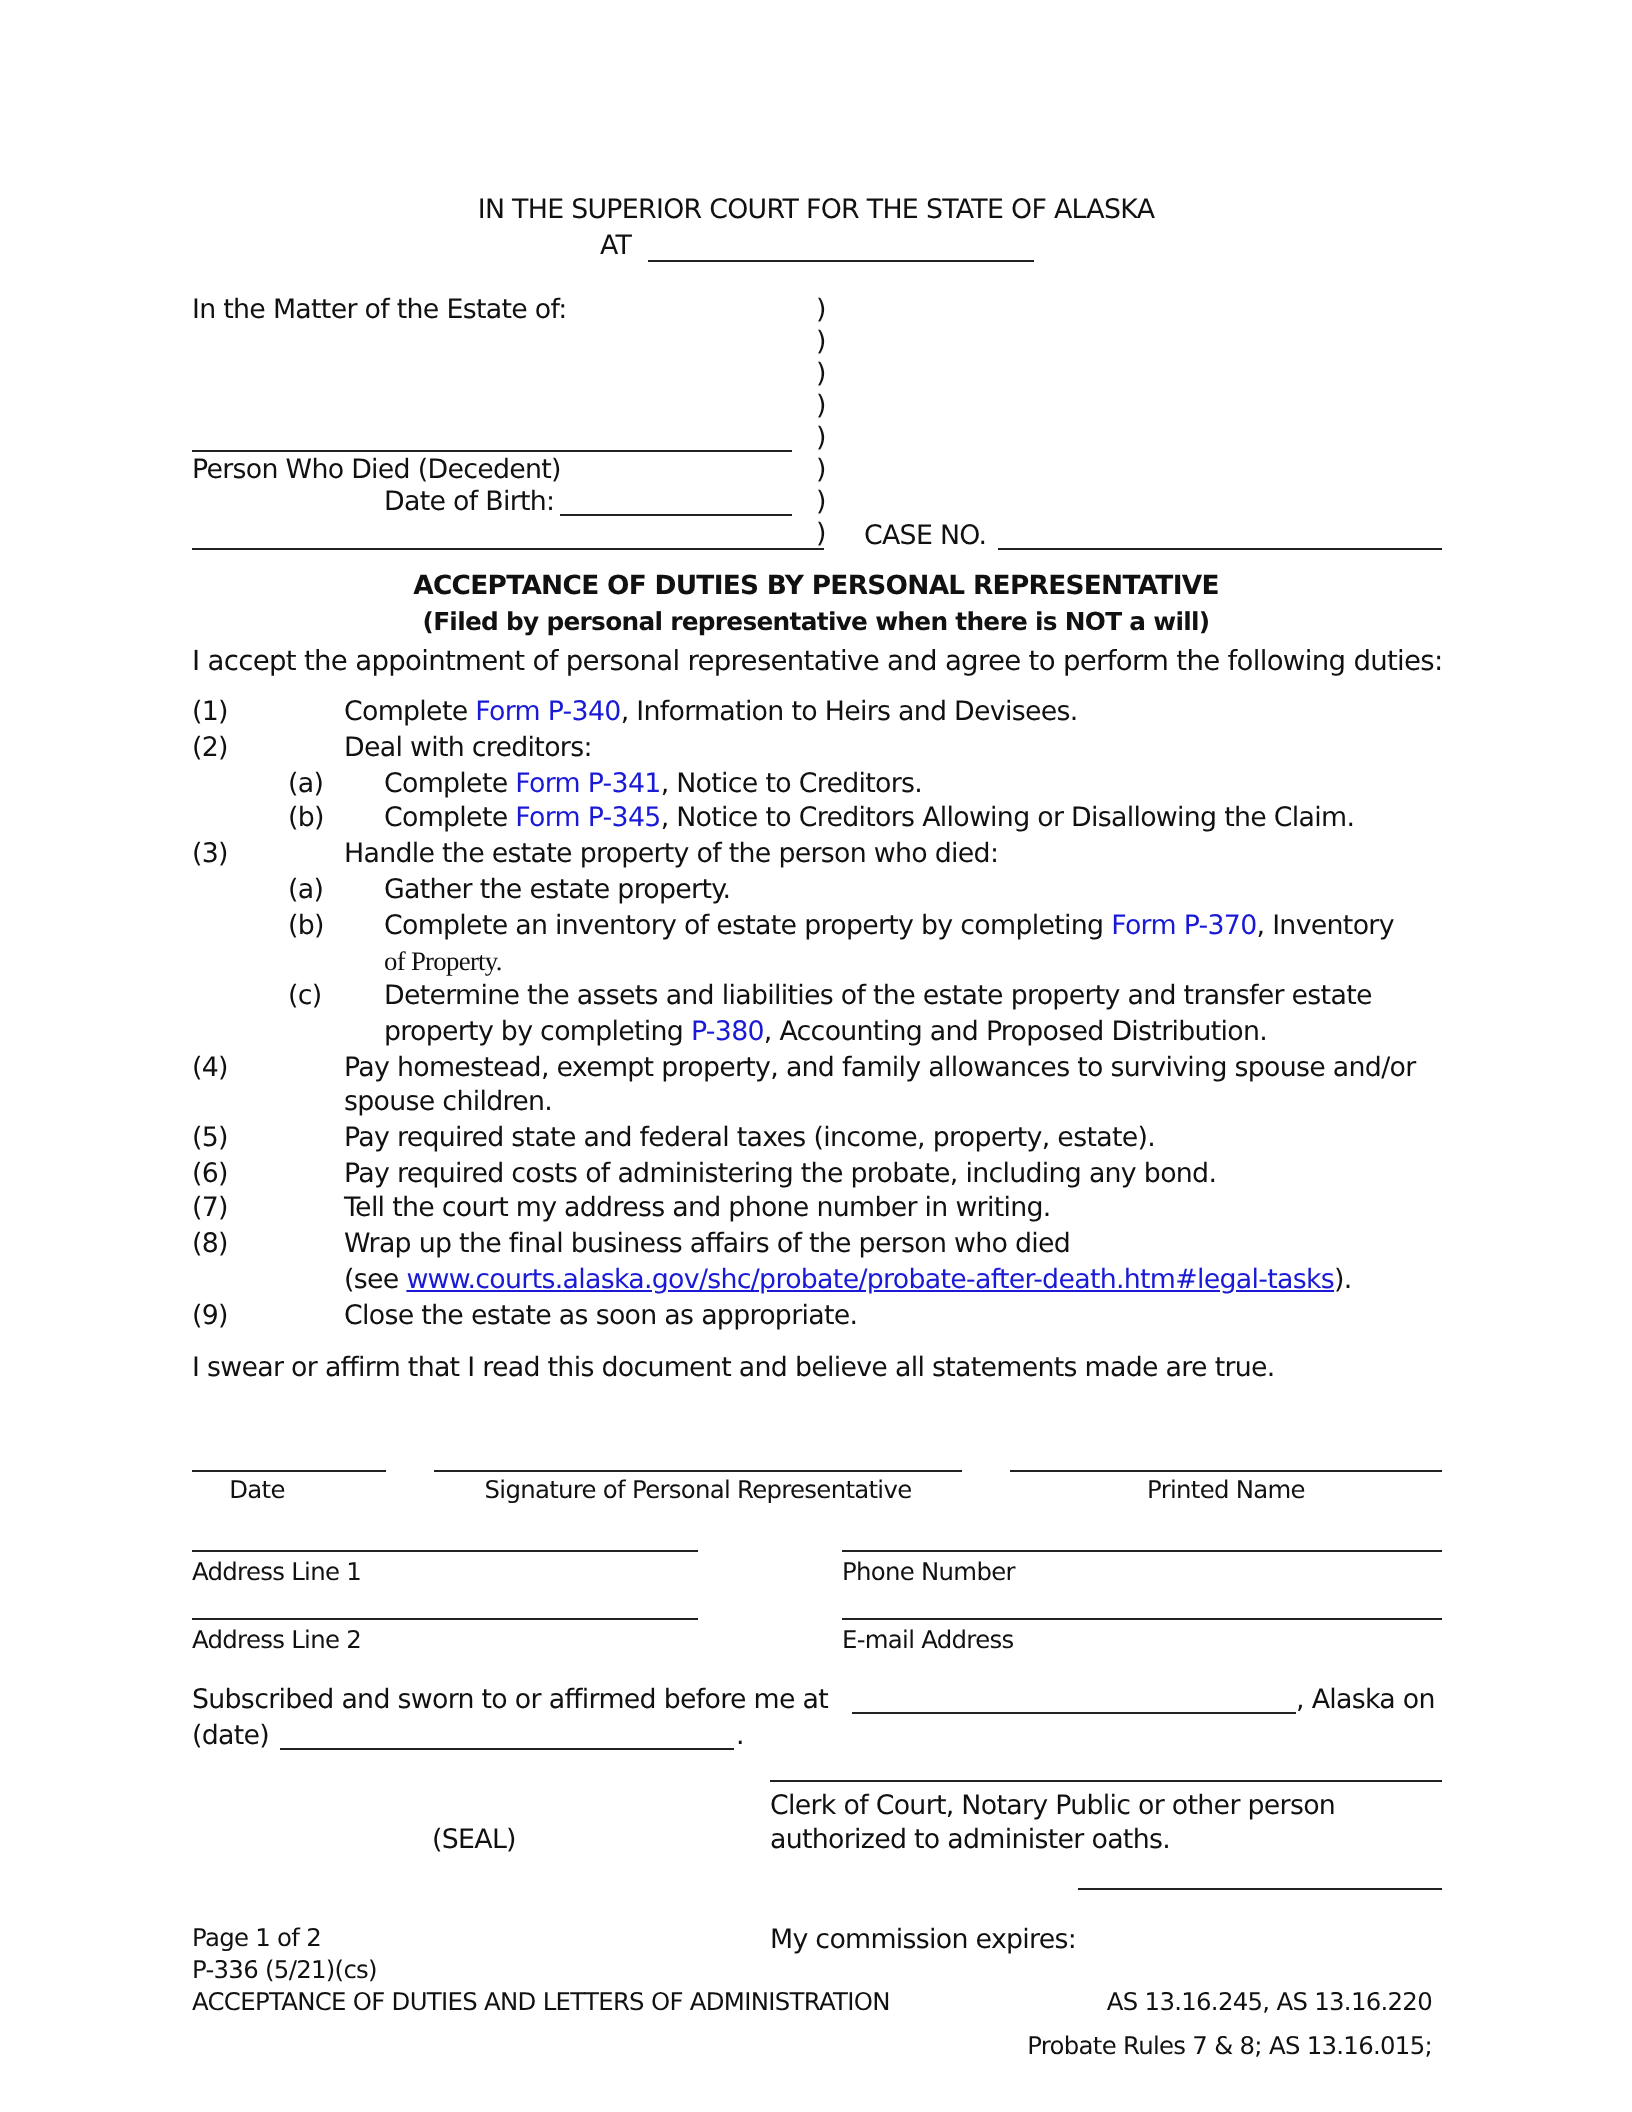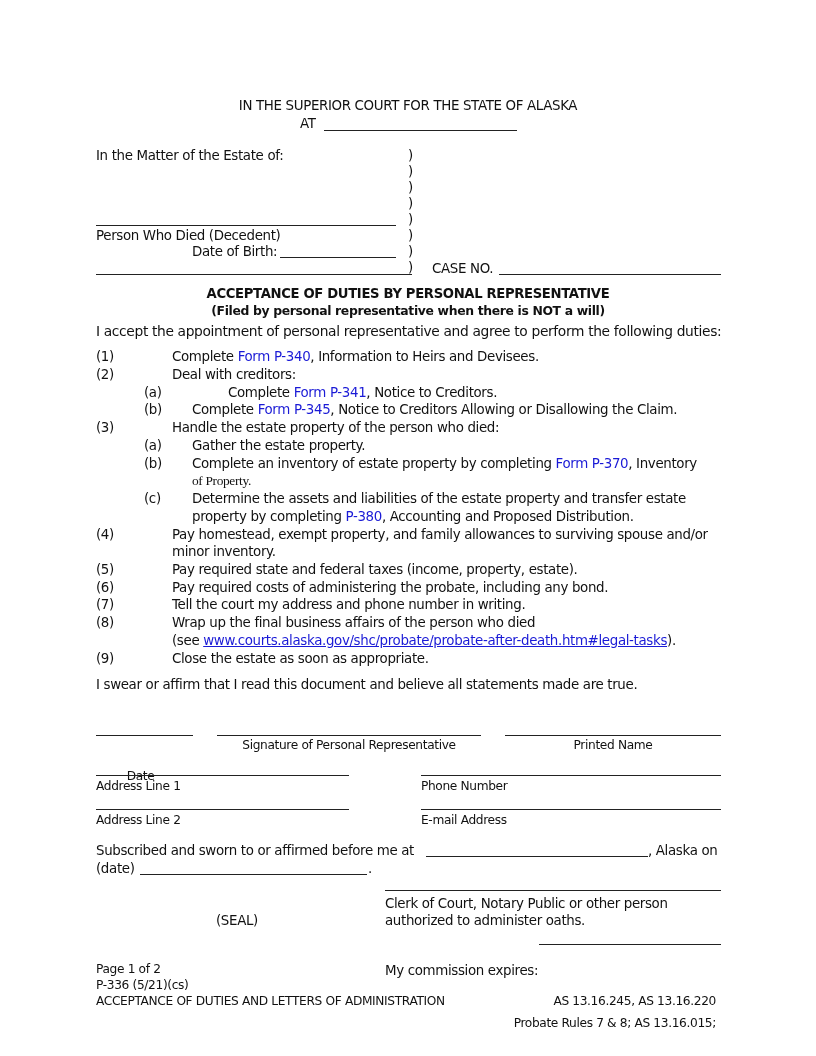--- a/index.html
+++ b/index.html
@@ -46,38 +46,38 @@
 
 <div class="abs" style="left:96px;top:323px;font-size:13.8px;">I accept the appointment of personal representative and agree to perform the following duties:</div>
 
 <div>
   <div class="num abs" style="top:348px;">(1)</div>
   <div class="txt abs" style="top:348px;"><span>Complete </span><span class="link">Form P-340</span><span>, Information to Heirs and Devisees.</span></div>
 
   <div class="num abs" style="top:366px;">(2)</div>
   <div class="txt abs" style="top:366px;">Deal with creditors:</div>
   <div class="sub abs" style="top:384px;">(a)</div>
-  <div class="subtxt abs" style="top:384px;margin-left:36px;"><span>Complete </span><span class="link">Form P-341</span><span>, Notice to Creditors.</span></div>
+  <div class="subtxt abs" style="top:384px;"><span>Complete </span><span class="link">Form P-341</span><span>, Notice to Creditors.</span></div>
   <div class="sub abs" style="top:401px;">(b)</div>
   <div class="subtxt abs" style="top:401px;"><span>Complete </span><span class="link">Form P-345</span><span>, Notice to Creditors Allowing or Disallowing the Claim.</span></div>
 
   <div class="num abs" style="top:419px;">(3)</div>
   <div class="txt abs" style="top:419px;">Handle the estate property of the person who died:</div>
   <div class="sub abs" style="top:437px;">(a)</div>
   <div class="subtxt abs" style="top:437px;">Gather the estate property.</div>
   <div class="sub abs" style="top:455px;">(b)</div>
   <div class="subtxt abs" style="top:455px;"><span>Complete an inventory of estate property by completing </span><span class="link">Form P-370</span><span>, Inventory</span></div>
   <div class="subtxt abs" style="top:472px;font-family:Liberation Serif, serif;">of Property.</div>
   <div class="sub abs" style="top:490px;">(c)</div>
   <div class="subtxt abs" style="top:490px;">Determine the assets and liabilities of the estate property and transfer estate</div>
   <div class="subtxt abs" style="top:508px;"><span>property by completing </span><span class="link">P-380</span><span>, Accounting and Proposed Distribution.</span></div>
 
   <div class="num abs" style="top:526px;">(4)</div>
   <div class="txt abs" style="top:526px;">Pay homestead, exempt property, and family allowances to surviving spouse and/or</div>
-  <div class="txt abs" style="top:543px;">minor inventory.</div>
+  <div class="txt abs" style="top:543px;">spouse children.</div>
 
   <div class="num abs" style="top:561px;">(5)</div>
   <div class="txt abs" style="top:561px;">Pay required state and federal taxes (income, property, estate).</div>
 
   <div class="num abs" style="top:579px;">(6)</div>
   <div class="txt abs" style="top:579px;">Pay required costs of administering the probate, including any bond.</div>
 
   <div class="num abs" style="top:596px;">(7)</div>
   <div class="txt abs" style="top:596px;">Tell the court my address and phone number in writing.</div>
 
@@ -87,21 +87,21 @@
 
   <div class="num abs" style="top:650px;">(9)</div>
   <div class="txt abs" style="top:650px;">Close the estate as soon as appropriate.</div>
 </div>
 
 <div class="abs" style="left:96px;top:676px;">I swear or affirm that I read this document and believe all statements made are true.</div>
 
 <div class="line" style="left:96px;width:97px;top:735px;"></div>
 <div class="line" style="left:217px;width:264px;top:735px;"></div>
 <div class="line" style="left:505px;width:216px;top:735px;"></div>
-<div class="abs center small" style="left:92px;width:97px;top:737px;margin-top:31px;">Date</div>
+<div class="abs center small" style="left:80px;width:97px;top:737px;">Date</div>
 <div class="abs center small" style="left:217px;width:264px;top:737px;">Signature of Personal Representative</div>
 <div class="abs center small" style="left:505px;width:216px;top:737px;">Printed Name</div>
 
 <div class="line" style="left:96px;width:253px;top:775px;"></div>
 <div class="line" style="left:421px;width:300px;top:775px;"></div>
 <div class="abs small" style="left:96px;top:778px;">Address Line 1</div>
 <div class="abs small" style="left:421px;top:778px;">Phone Number</div>
 
 <div class="line" style="left:96px;width:253px;top:809px;"></div>
 <div class="line" style="left:421px;width:300px;top:809px;"></div>

